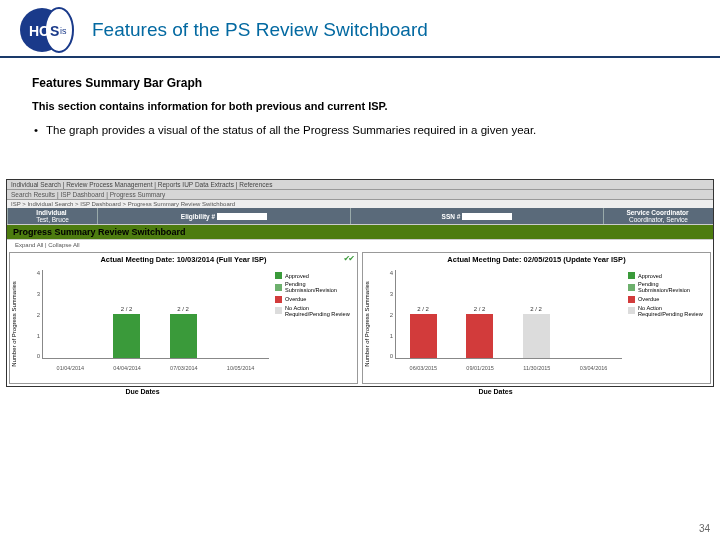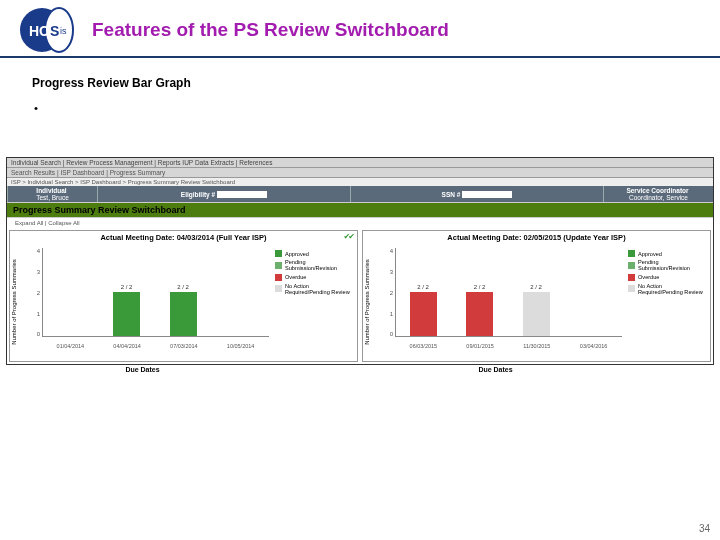--- a/index.html
+++ b/index.html
@@ -1,19 +1,19 @@
 <!DOCTYPE html>
 <html><head>
 <meta charset="utf-8">
 <style>
   * { box-sizing: border-box; margin: 0; padding: 0; }
   body { width: 720px; height: 540px; font-family: Arial, sans-serif; background: #fff; position: relative; overflow: hidden; }
   .header { display: flex; align-items: center; padding: 6px 12px 2px 18px; border-bottom: 2px solid #1a3a6a; }
   .logo { width: 60px; height: 48px; margin-right: 14px; }
-  .page-title { font-size: 19px; font-weight: 700; color: #a21caf; flex: 1; }
+  .page-title { font-size: 19px; font-weight: 400; color: #0369a1; flex: 1; }
   .body-content { padding: 18px 32px 6px 32px; }
   .section-title { font-size: 12px; font-weight: bold; margin-bottom: 10px; }
   .section-sub { font-size: 11px; font-weight: bold; margin-bottom: 10px; }
   .bullet-row { display: flex; font-size: 11.5px; line-height: 1.5; margin-bottom: 6px; }
   .bullet-dot { margin-left: 2px; margin-right: 8px; }
   .screenshot { margin: 28px 6px 0 6px; border: 1px solid #333; background: #fff; font-size: 7px; }
   .nav1 { background: #d6d6d6; border-bottom: 1px solid #999; padding: 1px 4px; font-size: 6.5px; color: #444; }
   .nav2 { background: #d6d6d6; border-bottom: 1px solid #999; padding: 1px 4px; font-size: 6.5px; color: #555; }
   .crumb { background: #eee; padding: 1px 4px; font-size: 6px; color: #555; }
   .infobar { display: flex; background: #5a6a7a; color: #fff; font-size: 6.5px; }
@@ -52,23 +52,25 @@
     <circle cx="24" cy="24" r="22" fill="#1a3a8a"></circle>
     <ellipse cx="41" cy="24" rx="14" ry="22" fill="#fff" stroke="#1a3a8a" stroke-width="2"></ellipse>
     <text x="11" y="30" font-size="14" font-weight="bold" fill="#fff" font-family="Arial">HC</text>
     <text x="32" y="30" font-size="14" font-weight="bold" fill="#1a3a8a" font-family="Arial">S</text>
     <text x="42" y="28" font-size="9" fill="#1a3a8a" font-family="Arial">is</text>
   </svg>
   <div class="page-title">Features of the PS Review Switchboard</div>
 </div>
 
 <div class="body-content">
-  <div class="section-title">Progress Review Bar Graph</div>
+  <div class="section-title">Features Summary Bar Graph</div>
+  <div class="section-sub">This section contains information for both previous and current ISP.</div>
   <div class="bullet-row">
     <div class="bullet-dot">•</div>
+    <div>The graph provides a visual of the status of all the Progress Summaries required in a given year.</div>
   </div>
 </div>
 
 <div class="screenshot">
   <div class="nav1">Individual Search  |  Review Process Management  |  Reports      IUP Data Extracts  |  References</div>
   <div class="nav2">Search Results  |  ISP Dashboard  |  Progress Summary</div>
   <div class="crumb">ISP &gt; Individual Search &gt; ISP Dashboard &gt; Progress Summary Review Switchboard</div>
   <div class="infobar">
     <div style="flex:0 0 90px; flex-direction:column; align-items:center;">
       <span class="lbl">Individual</span>
@@ -87,21 +89,21 @@
       <span>Coordinator, Service</span>
     </div>
   </div>
   <div class="panel-title">Progress Summary Review Switchboard</div>
   <div class="expand-row">Expand All | Collapse All</div>
 
   <div class="charts-row">
 
     <div class="chart-box">
       <div class="checks">✔✔</div>
-      <div class="chart-title">Actual Meeting Date: 04/03/2014 (Full Year ISP)</div>
+      <div class="chart-title">Actual Meeting Date: 10/03/2014 (Full Year ISP)</div>
       <div class="chart-inner">
         <div class="chart-area">
           <div class="ylabel">Number of Progress Summaries</div>
           <div class="yticks">
             <span>0</span>
               <span>1</span>
               <span>2</span>
               <span>3</span>
               <span>4</span>
           </div>

